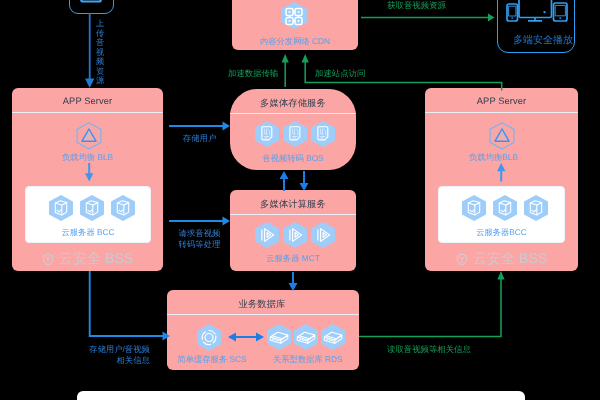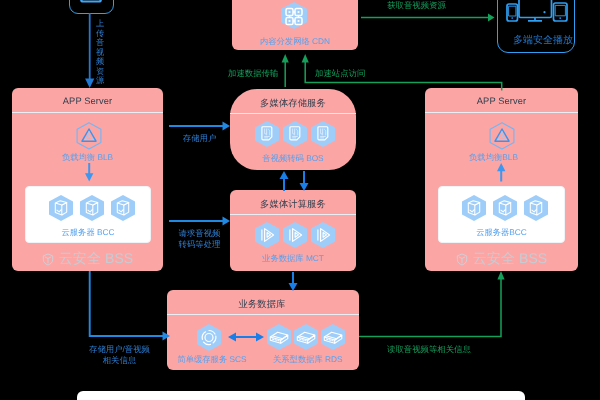--- a/index.html
+++ b/index.html
@@ -127,21 +127,21 @@
   <div class="card" style="left:230px;top:89px;width:126px;height:81px;border-radius:27px;">
     <div class="card-title" style="top:8px;">多媒体存储服务</div>
     <div class="divider" style="top:24px;"></div>
   </div>
   <div class="lbl" style="left:230px;top:153px;width:126px;">音视频转码 BOS</div>
 
   <div class="card" style="left:230px;top:190px;width:126px;height:81px;">
     <div class="card-title" style="top:8px;">多媒体计算服务</div>
     <div class="divider" style="top:24px;"></div>
   </div>
-  <div class="lbl" style="left:230px;top:253px;width:126px;">业务数据库 MCT</div>
+  <div class="lbl" style="left:230px;top:253px;width:126px;">云服务器 MCT</div>
 
   <div class="card" style="left:167px;top:290px;width:192px;height:80px;">
     <div class="card-title" style="top:8px;right:30px;padding-left:28px;">业务数据库</div>
     <div class="divider" style="top:24px;"></div>
   </div>
   <div class="lbl" style="left:172px;top:354px;width:80px;">简单缓存服务 SCS</div>
   <div class="lbl" style="left:273px;top:354px;width:66px;">关系型数据库 RDS</div>
 
   <div class="abs" style="left:49px;top:195px;">
     <svg width="86" height="26" viewBox="0 0 86 26">
@@ -375,21 +375,21 @@
 
   <svg class="abs" style="left:287px;top:272px;" width="12" height="20" viewBox="0 0 12 20">
     <path d="M6 0v12" stroke="#1a7ee8" stroke-width="2" fill="none"></path>
     <path d="M6 19l-4.5-8h9z" fill="#1a7ee8"></path>
   </svg>
 
   <svg class="abs" style="left:84px;top:271px;" width="87" height="72" viewBox="0 0 87 72">
     <path d="M5.7 0v65h74" stroke="#2089e4" stroke-width="1.9" fill="none"></path>
     <path d="M86 65l-7.5-4.4v8.8z" fill="#2089e4"></path>
   </svg>
-  <div class="txt btxt" style="left:89px;top:344px;font-size:8.4px;line-height:11px;text-align:center;">
+  <div class="txt btxt" style="left:89px;top:344px;font-size:8.4px;line-height:11px;text-align:right;">
     <span>存储用户/音视频</span><br>
     <span>相关信息</span>
   </div>
 
   <svg class="abs" style="left:228px;top:331px;" width="36" height="12" viewBox="0 0 36 12">
     <path d="M4 6h28" stroke="#1a7ee8" stroke-width="2" fill="none"></path>
     <path d="M0 6l8-4.5v9zM36 6l-8-4.5v9z" fill="#1a7ee8"></path>
   </svg>
 
   <svg class="abs" style="left:281px;top:54px;" width="10" height="33" viewBox="0 0 10 33">

